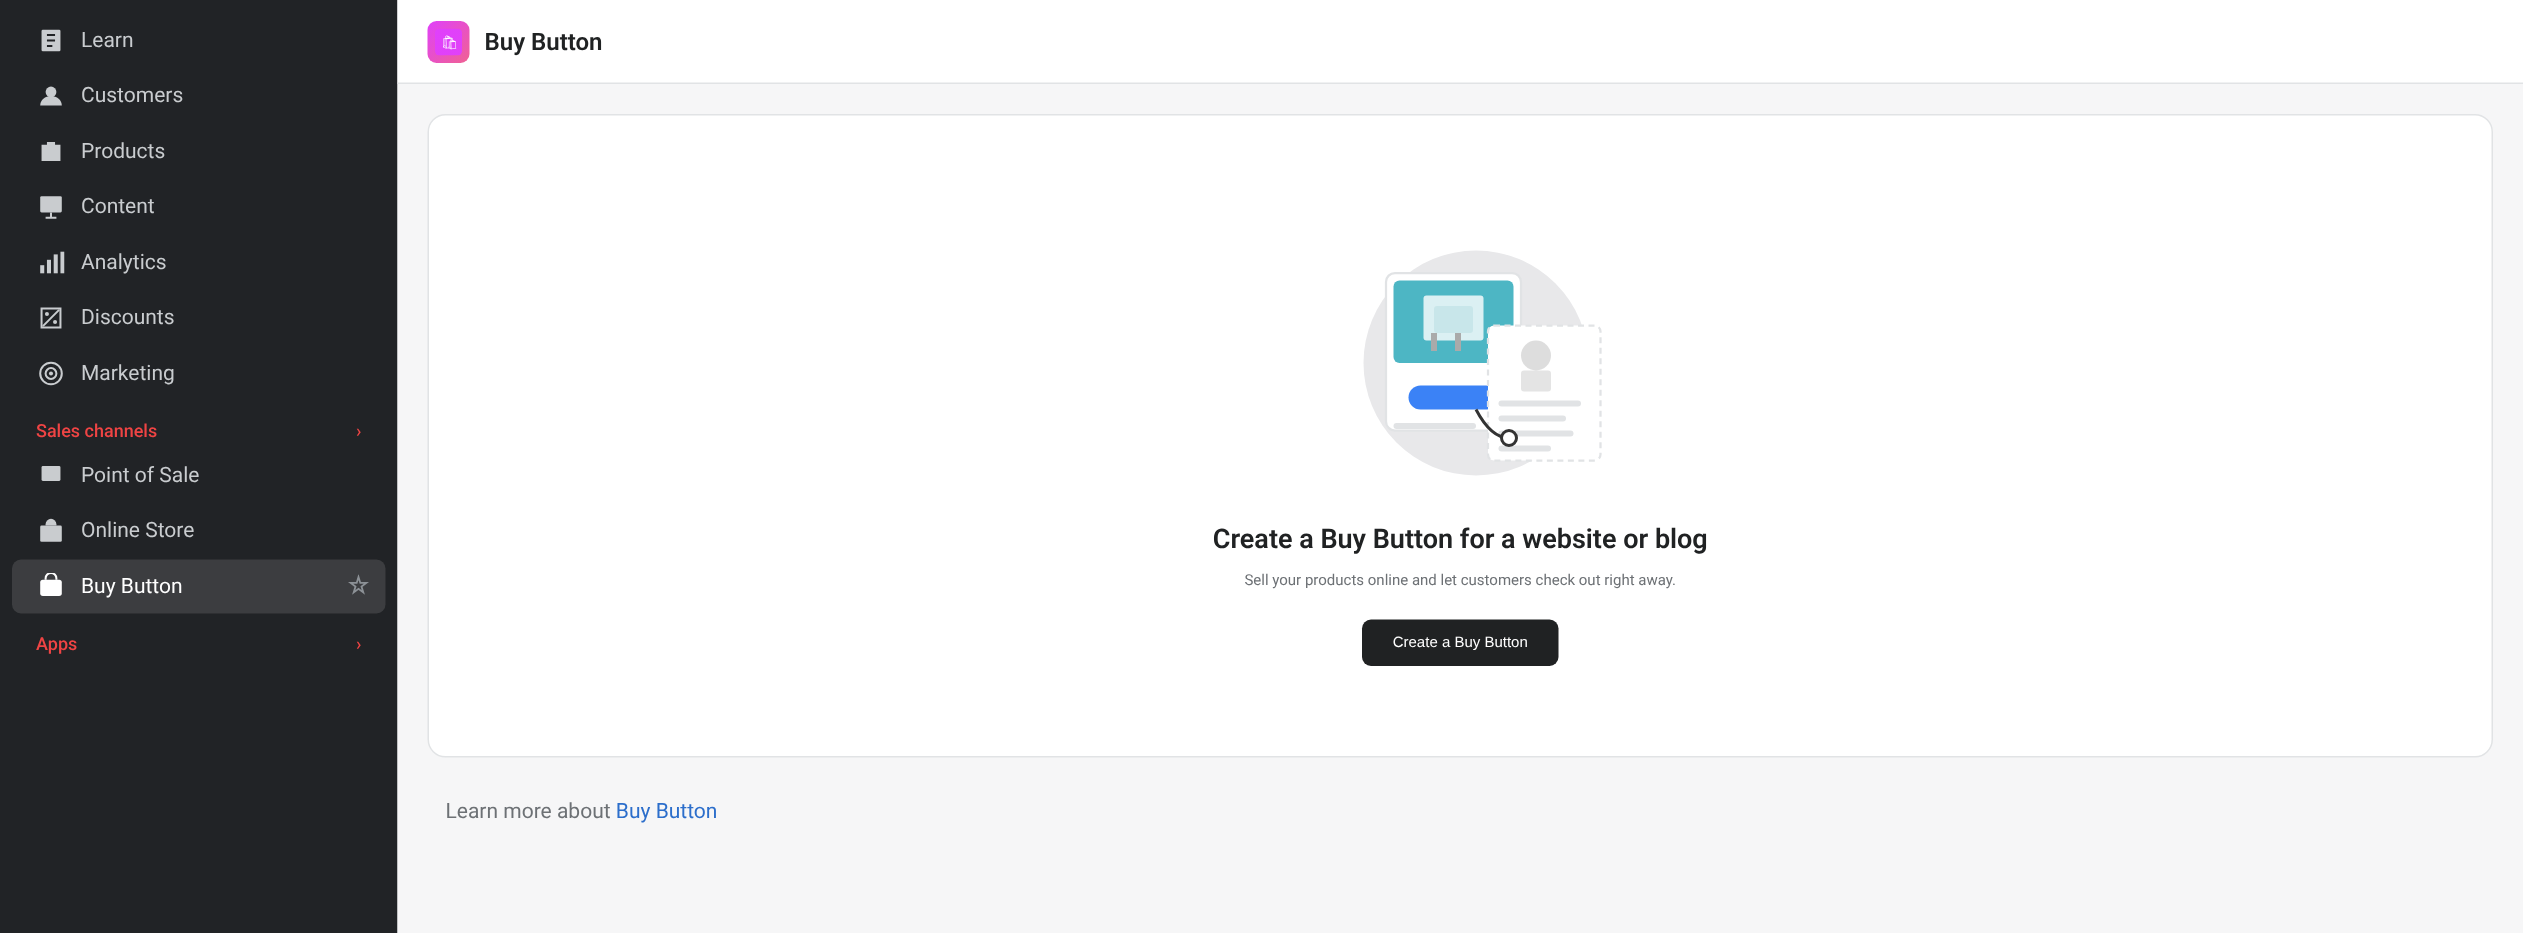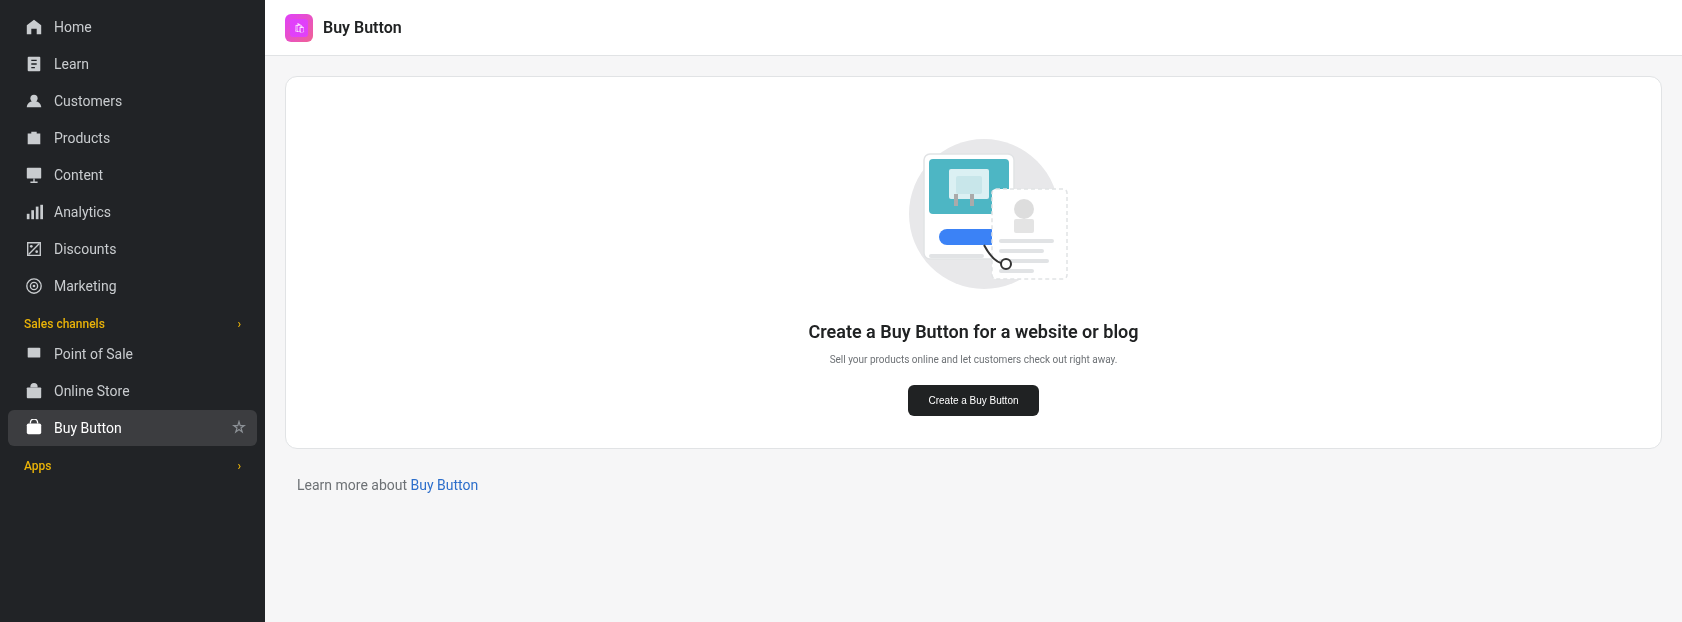--- a/index.html
+++ b/index.html
@@ -40,21 +40,21 @@
       height: 20px;
       display: flex;
       align-items: center;
       justify-content: center;
       font-size: 16px;
       flex-shrink: 0;
     }
 
     .nav-section-label {
       font-size: 12px;
-      color: #eab308;
+      color: #ef4444;
       padding: 12px 24px 4px 24px;
       font-weight: 500;
       display: flex;
       align-items: center;
       justify-content: space-between;
     }
 
     .nav-section-label .chevron {
       font-size: 12px;
     }
@@ -134,21 +134,21 @@
     }
 
     .card {
       background: #fff;
       border-radius: 12px;
       border: 1px solid #e1e3e5;
       display: flex;
       flex-direction: column;
       align-items: center;
       justify-content: center;
-      padding: 32px 40px;
+      padding: 60px 40px;
       gap: 12px;
     }
 
     
     .illustration {
       width: 200px;
       height: 180px;
       position: relative;
       margin-bottom: 20px;
     }
@@ -200,28 +200,20 @@
     
     .sidebar::-webkit-scrollbar { width: 4px; }
     .sidebar::-webkit-scrollbar-thumb { background: rgba(255,255,255,0.2); border-radius: 4px; }
   </style>
 </head>
 <body>
 
 <nav class="sidebar">
   <div class="sidebar-nav">
 
-    <div class="nav-item">
-      <span class="nav-item-icon">
-        <svg width="18" height="18" viewBox="0 0 20 20" fill="currentColor">
-            <path d="M10 2L2 8v10h5v-6h6v6h5V8L10 2z"></path>
-          </svg>
-      </span>
-      <span>Home</span>
-    </div>
 
     <div class="nav-item">
       <span class="nav-item-icon">
         <svg width="18" height="18" viewBox="0 0 20 20" fill="currentColor">
             <rect x="3" y="2" width="14" height="16" rx="1"></rect>
             <path d="M7 6h6M7 10h6M7 14h4" stroke="#212326" stroke-width="1.5" fill="none"></path>
           </svg>
       </span>
       <span>Learn</span>
     </div>

